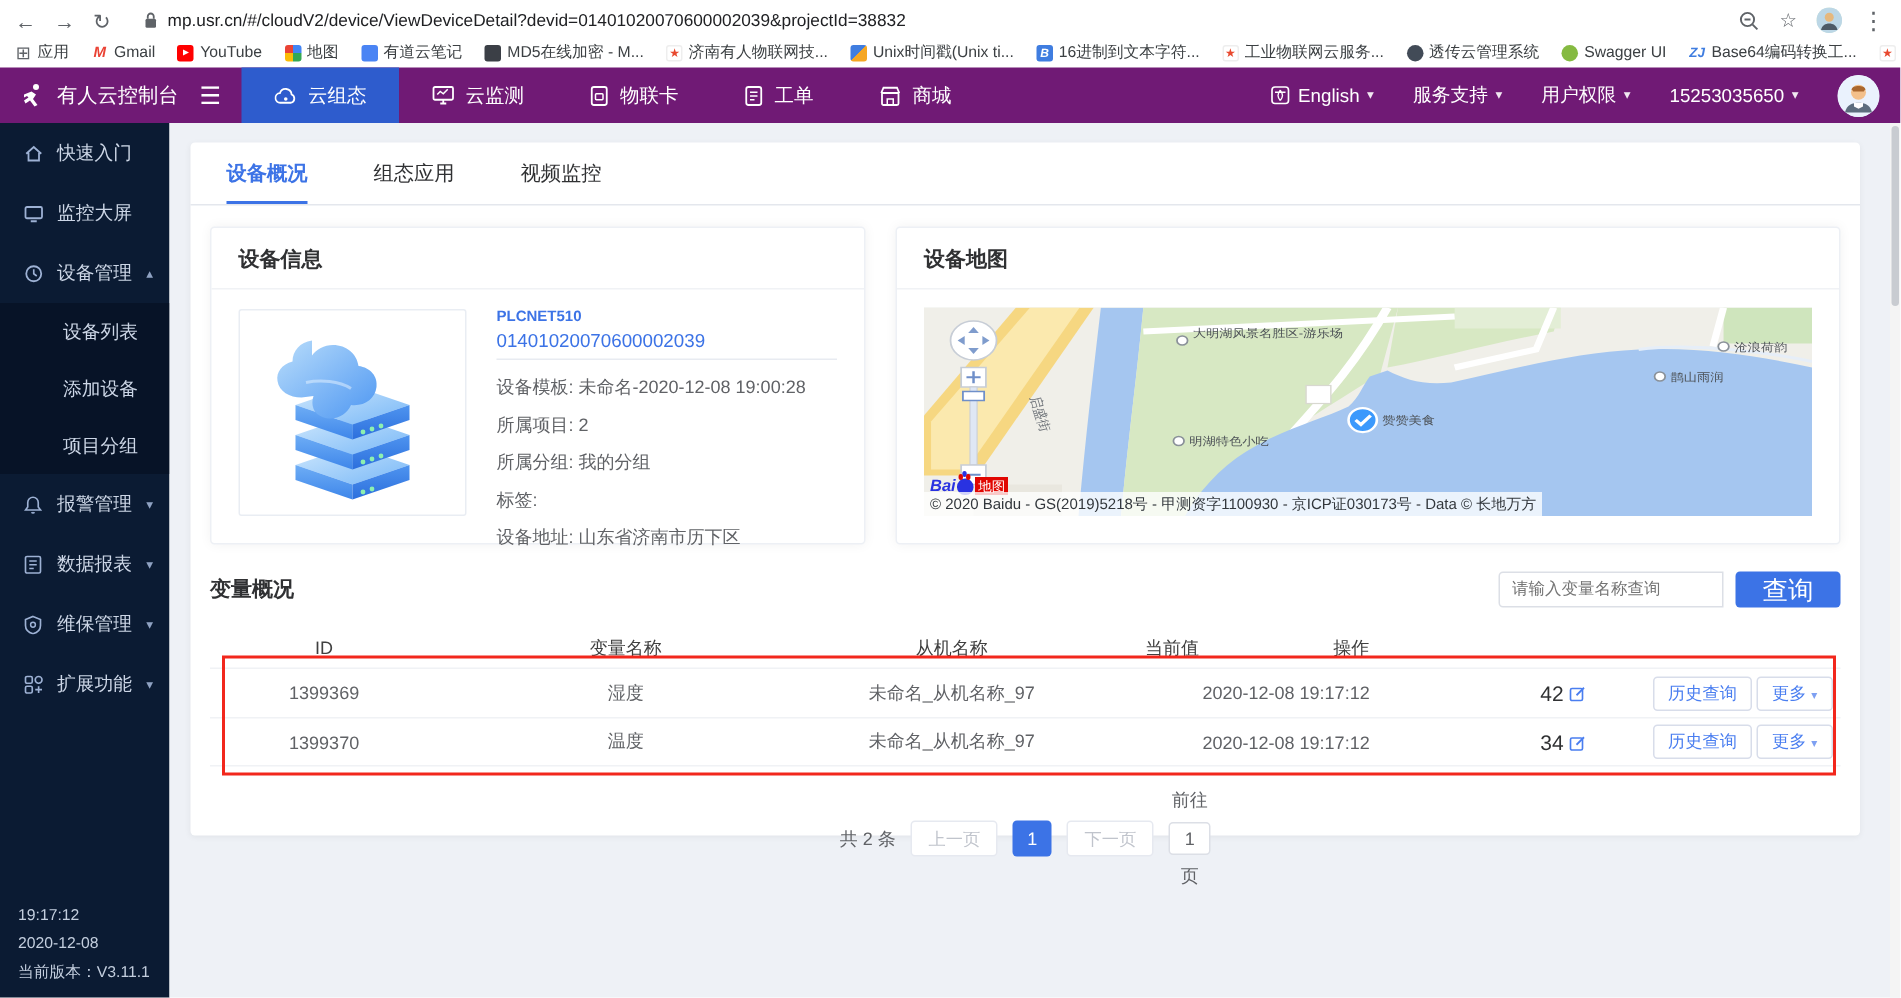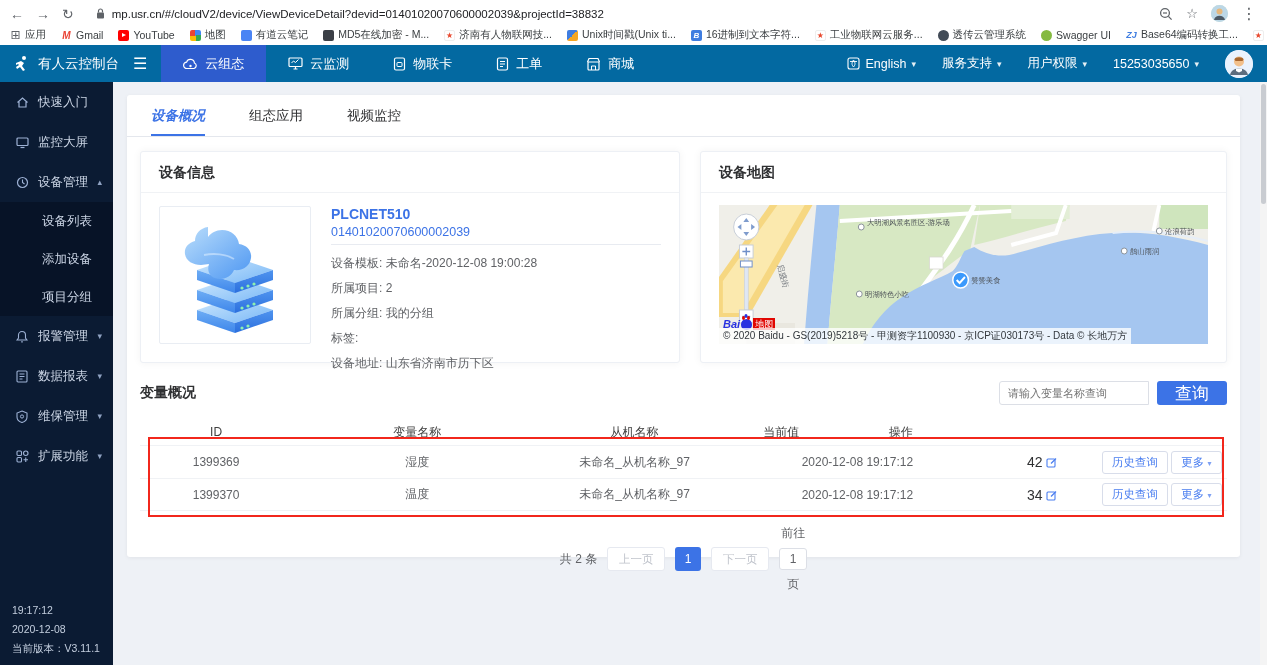--- a/index.html
+++ b/index.html
@@ -27,21 +27,21 @@
   .f-map{ background:conic-gradient(#4285f4 0 25%,#34a853 0 50%,#fbbc05 0 75%,#ea4335 0); }
   .f-note{ background:#4a84f4; } .f-md5{ background:#3b3f46; }
   .f-usr{ background:#fff; border:1px solid #eee; color:#e8492f; font-weight:bold; }
   .f-unix{ background:linear-gradient(135deg,#3f7de0 50%,#f5a623 50%); }
   .f-hex{ background:#3f7de0; font-weight:bold; }
   .f-cloud{ background:#424b57; border-radius:50%; }
   .f-swagger{ background:#85ba41; border-radius:50%; }
   .f-b64{ background:none; color:#3f7de0; font-weight:bold; font-size:9px; }
 
   
-  .topbar { height:37px; background:#0369a1; display:flex; align-items:stretch; color:#fff; }
+  .topbar { height:37px; background:#701a75; display:flex; align-items:stretch; color:#fff; }
   .brand { display:flex; align-items:center; gap:8px; padding:0 14px 0 12px; font-size:13.5px; }
   .burger { font-size:16px; margin-left:6px; }
   .topnav { display:flex; }
   .topnav-item { display:flex; align-items:center; gap:7px; padding:0 22px; font-size:13px; cursor:pointer; }
   .topnav-item.active { background:#2e5ccd; }
   .top-right { margin-left:auto; display:flex; align-items:center; gap:26px; padding-right:14px; font-size:12.5px; }
   .tr-item { display:flex; align-items:center; gap:5px; }
   .caret { font-size:9px; opacity:.9; }
   .avatar { width:28px; height:28px; border-radius:50%; background:#eaf2fd; overflow:hidden; flex:0 0 auto; }
 
@@ -55,35 +55,35 @@
   .sub-item { height:38px; display:flex; align-items:center; padding-left:42px; cursor:pointer; }
   .side-footer { position:absolute; left:12px; bottom:8px; font-size:10.5px; color:#c3cede; line-height:19px; }
 
   .main { flex:1; background:#eef1f6; padding:13px 0 0 14px; position:relative; overflow:hidden; }
   .panel { width:1113px; background:#fff; border-radius:3px; height:462px; position:relative;
     box-shadow:0 1px 4px rgba(0,0,0,.06); }
 
   .tabs { display:flex; gap:44px; padding:0 24px; height:42px; align-items:center;
     border-bottom:1px solid #e4e7ed; font-size:13.5px; color:#303133; }
   .tab { height:100%; display:flex; align-items:center; cursor:pointer; position:relative; }
-  .tab.active { color:#3c73e6; font-weight:bold;font-style:italic; }
+  .tab.active { color:#3c73e6; font-weight:bold; }
   .tab.active:after { content:""; position:absolute; left:0; right:0; bottom:0; height:2px; background:#3c73e6; }
 
   .cards { display:flex; gap:20px; padding:14px 13px 0 13px; }
   .card { background:#fff; border:1px solid #edf0f5; border-radius:3px; box-shadow:0 0 8px rgba(0,0,0,.05); }
   .card-t { padding:12px 18px 10px; font-size:14px; color:#303133; font-weight:bold;
     border-bottom:1px solid #f0f2f5; }
-  .card-info { width:540px; height:212px; }
+  .card-info { width:437px; height:212px; }
   .card-map { flex:1; height:212px; }
 
   .info-body { display:flex; gap:20px; padding:13px 18px; }
   .dev-imgbox { width:152px; height:138px; border:1px solid #e9edf3; border-radius:2px;
     display:flex; align-items:center; justify-content:center; }
   .dev-meta { flex:1; font-size:12px; color:#606266; }
-  .dev-name { color:#3c73e6; font-size:14px; font-weight:bold; }
+  .dev-name { color:#3c73e6; font-size:10px; font-weight:bold; }
   .dev-id { color:#3c73e6; font-size:12.5px; margin:3px 0 5px; }
   .dev-hr { border:none; border-top:1px solid #e8ebf1; margin:0 0 6px; }
   .meta-row { line-height:25px; }
 
   .map-body { padding:12px 18px 10px; }
   .map { position:relative; width:100%; height:139px; overflow:hidden; background:#eef0e9; }
   .map svg.base { position:absolute; inset:0; }
   .baidu-logo { position:absolute; left:4px; bottom:14px; display:flex; align-items:center; gap:1px;
     font-size:11px; z-index:3; }
   .bd-bai { color:#2932e1; font-weight:bold; font-style:italic; }

